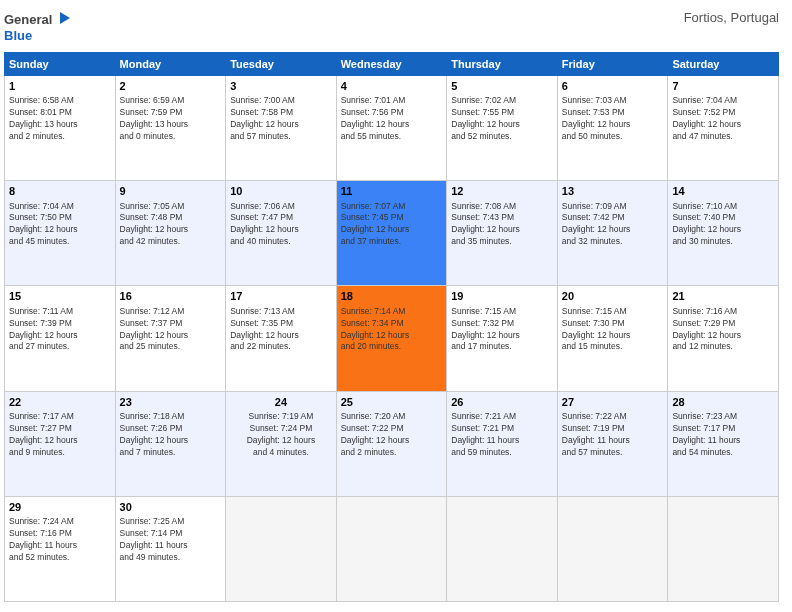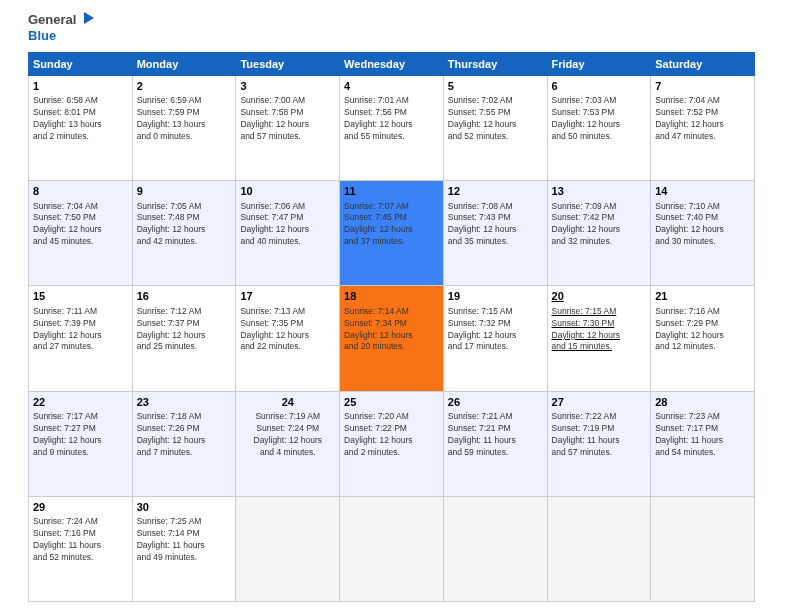--- a/index.html
+++ b/index.html
@@ -6,21 +6,21 @@
     body {
       font-family: Arial, sans-serif;
       background: #fff;
       width: 792px;
       height: 612px;
       overflow: hidden;
     }
     .page {
       width: 783px;
       height: 612px;
-      padding: 10px 28px;
+      padding: 10px 4px;
       display: flex;
       flex-direction: column;
     }
     .header {
       display: flex;
       justify-content: space-between;
       align-items: flex-start;
       margin-bottom: 6px;
     }
     .logo {
@@ -88,20 +88,21 @@
 <div class="page">
   <div class="header">
     <div class="logo">
         <svg width="72" height="36" viewBox="0 0 72 36">
           <text x="0" y="14" font-size="13" font-weight="bold" fill="#444" font-family="Arial">General</text>
           <polygon points="56,2 66,8 56,14" fill="#1565c0"></polygon>
           <text x="0" y="30" font-size="13" font-weight="bold" fill="#1565c0" font-family="Arial">Blue</text>
         </svg>
       </div>
     <div class="title-block">
+      <div class="location">Fortios, Portugal</div>
     </div>
   </div>
 
   <table class="calendar-table">
     <thead>
       <tr>
         <th>Sunday</th>
         <th>Monday</th>
         <th>Tuesday</th>
         <th>Wednesday</th>
@@ -242,21 +243,21 @@
 Daylight: 12 hours
 and 20 minutes.</div>
           </td>
           <td style="background-color: rgb(255, 255, 255);">
             <span class="day-number">19</span>
             <div class="day-info" style="white-space: pre-line;">Sunrise: 7:15 AM
 Sunset: 7:32 PM
 Daylight: 12 hours
 and 17 minutes.</div>
           </td>
-          <td style="background-color: rgb(255, 255, 255); text-decoration: underline;">
+          <td style="background-color: rgb(255, 255, 255);">
             <span class="day-number">20</span>
             <div class="day-info" style="white-space: pre-line;">Sunrise: 7:15 AM
 Sunset: 7:30 PM
 Daylight: 12 hours
 and 15 minutes.</div>
           </td>
           <td style="background-color: rgb(255, 255, 255);">
             <span class="day-number">21</span>
             <div class="day-info" style="white-space: pre-line;">Sunrise: 7:16 AM
 Sunset: 7:29 PM

